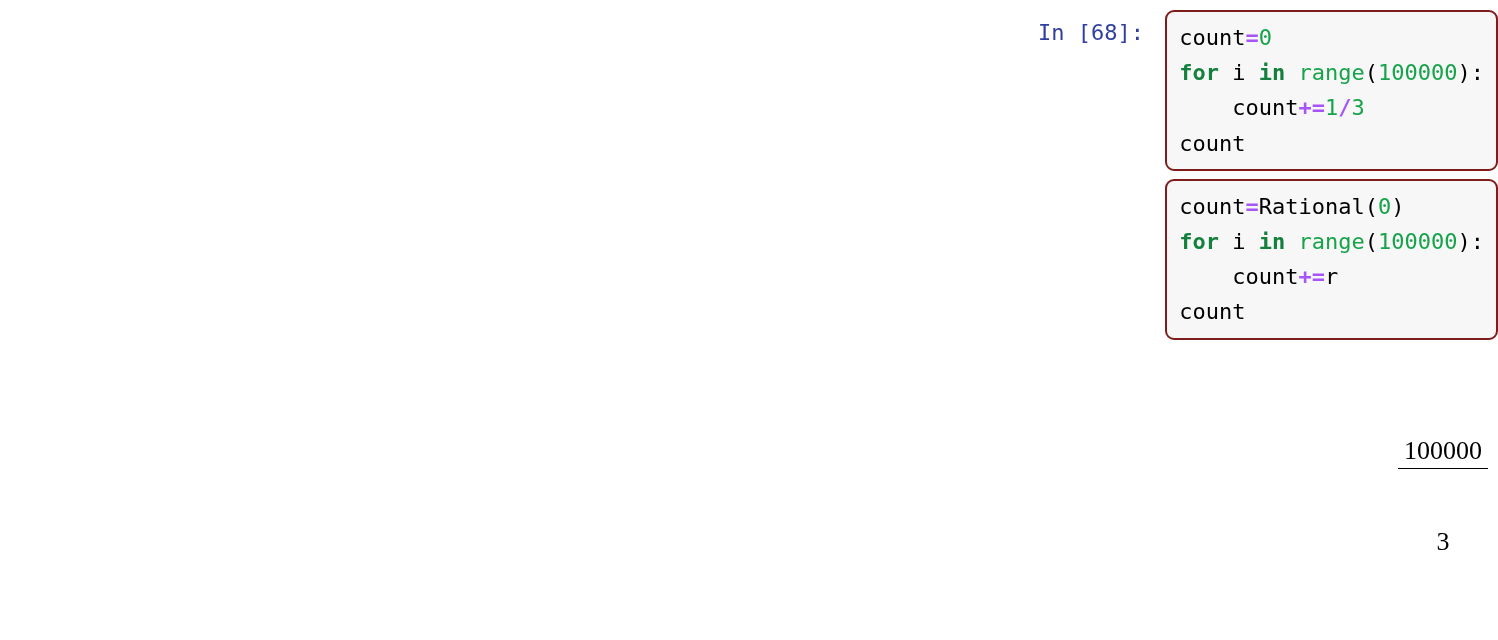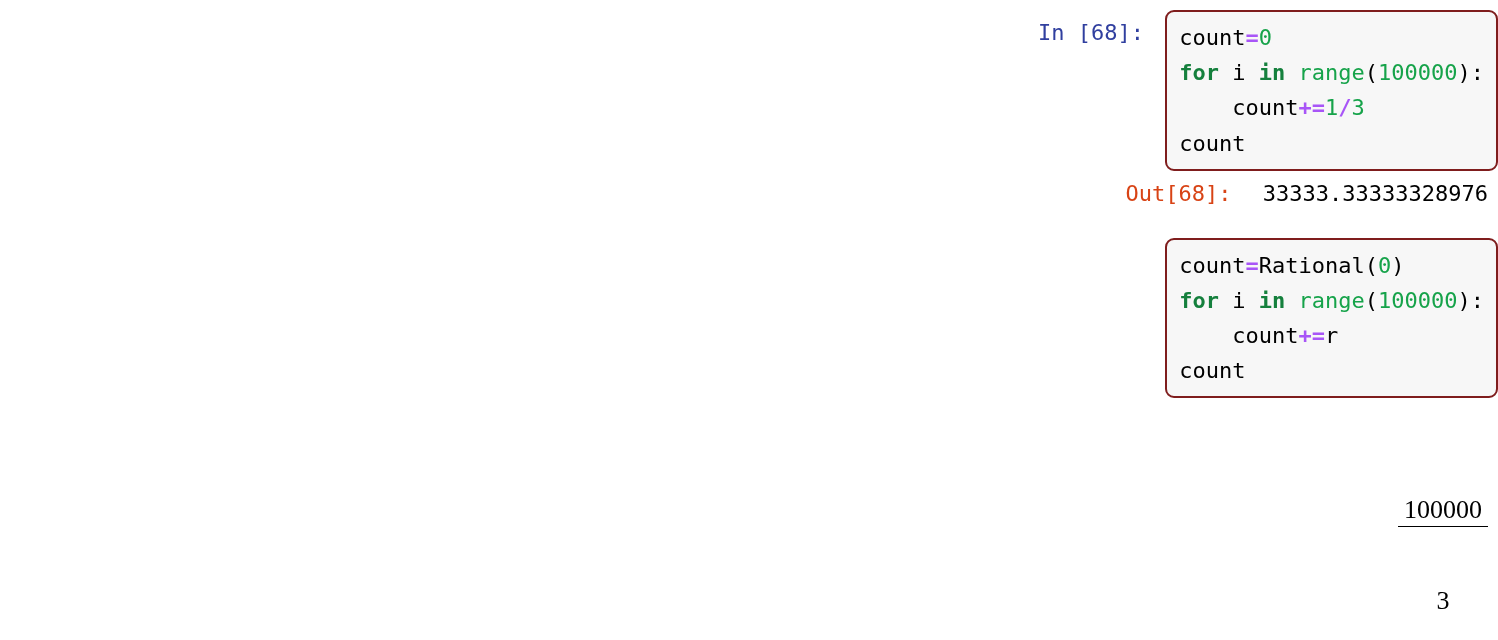--- a/index.html
+++ b/index.html
@@ -79,24 +79,20 @@
 <body>
 
 <div class="cell">
   <div class="cell-row">
     <div class="prompt prompt-in">In [68]: </div>
     <div class="input-area"><span class="tok-name">count</span><span class="tok-op">=</span><span class="tok-num">0</span>
 <span class="tok-kw">for</span><span> </span><span class="tok-name">i</span><span> </span><span class="tok-kw">in</span><span> </span><span class="tok-builtin">range</span><span class="tok-paren">(</span><span class="tok-num">100000</span><span class="tok-paren">)</span><span class="tok-paren">:</span>
 <span>    </span><span class="tok-name">count</span><span class="tok-op">+=</span><span class="tok-num">1</span><span class="tok-op">/</span><span class="tok-num">3</span>
 <span class="tok-name">count</span></div>
   </div>
-  <div class="cell-row">
-    <div class="prompt prompt-out">Out[68]: </div>
-    <div class="output-area">33333.33333328976</div>
-  </div>
 </div>
 
 <div class="cell">
   <div class="cell-row">
     <div class="input-area"><span class="tok-name">count</span><span class="tok-op">=</span><span class="tok-name">Rational</span><span class="tok-paren">(</span><span class="tok-num">0</span><span class="tok-paren">)</span>
 <span class="tok-kw">for</span><span> </span><span class="tok-name">i</span><span> </span><span class="tok-kw">in</span><span> </span><span class="tok-builtin">range</span><span class="tok-paren">(</span><span class="tok-num">100000</span><span class="tok-paren">)</span><span class="tok-paren">:</span>
 <span>    </span><span class="tok-name">count</span><span class="tok-op">+=</span><span class="tok-name">r</span>
 <span class="tok-name">count</span></div>
   </div>
   <div class="cell-row">

